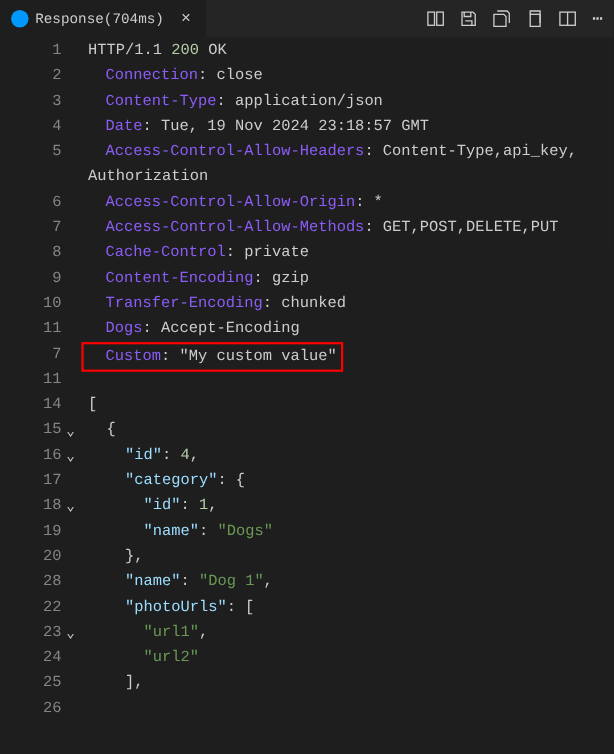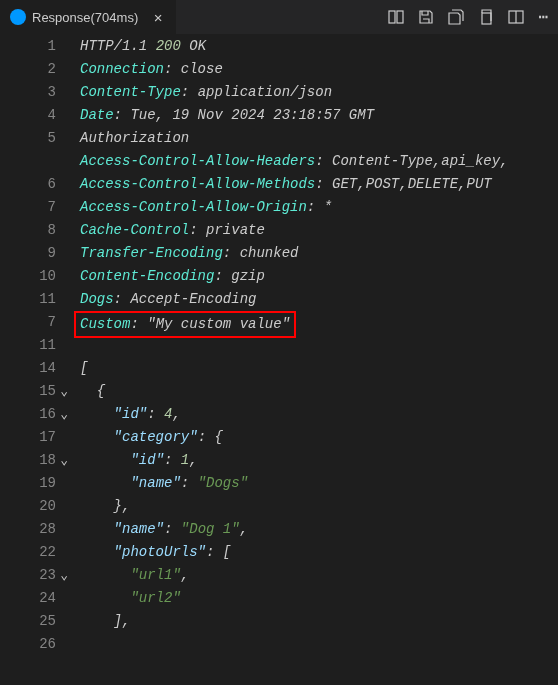--- a/index.html
+++ b/index.html
@@ -20,21 +20,21 @@
       height: 35px;
       border-bottom: 1px solid #1e1e1e;
     }
     .tab {
       display: flex;
       align-items: center;
       background: #1e1e1e;
       height: 100%;
       padding: 0 10px;
       gap: 6px;
-      font-family: Liberation Sans, sans-serif;
+      font-family: Liberation Mono, monospace;
       font-size: 13px;
       border-right: 1px solid #252526;
     }
     .tab-icon {
       width: 16px;
       height: 16px;
       border-radius: 50%;
       background: #0098ff;
       display: flex;
       align-items: center;
@@ -89,23 +89,22 @@
       color: #cccccc;
       font-size: 13px;
     }
     .code {
       padding-left: 18px;
       flex: 1;
     }
     .code-line {
       height: 23px;
       white-space: pre;
-      font-style: italic;
-    }
-    .kw-red { color: #5eead4; }
+    }
+    .kw-red { color: #8b5cf6; margin-left: 16px; }
     .kw-green { color: #b5cea8; }
     .kw-str { color: #6a9955; }
     .kw-num { color: #b5cea8; }
     .kw-prop { color: #9cdcfe; }
     .kw-white { color: #cccccc; }
     .highlight-box {
       display: inline-block;
       border: 2px solid #ff0000;
       padding: 0 4px;
       margin-left: -6px;
@@ -237,27 +236,27 @@
       </div>
     <div class="gutter-line">
         <span>26</span>
       </div>
   </div>
   <div class="code">
     <div class="code-line"><span class="kw-white">HTTP/1.1 </span><span class="kw-green">200</span><span class="kw-white"> OK</span></div>
     <div class="code-line"><span class="kw-red">Connection</span><span class="kw-white">: close</span></div>
     <div class="code-line"><span class="kw-red">Content-Type</span><span class="kw-white">: application/json</span></div>
     <div class="code-line"><span class="kw-red">Date</span><span class="kw-white">: Tue, 19 Nov 2024 23:18:57 GMT</span></div>
+    <div class="code-line"><span class="kw-red">Access-Control-Allow-Headers</span><span class="kw-white">: Content-Type,api_key,</span></div>
     <div class="code-line"><span class="kw-white">Authorization</span></div>
-    <div class="code-line"><span class="kw-red">Access-Control-Allow-Headers</span><span class="kw-white">: Content-Type,api_key,</span></div>
+    <div class="code-line"><span class="kw-red">Access-Control-Allow-Origin</span><span class="kw-white">: *</span></div>
     <div class="code-line"><span class="kw-red">Access-Control-Allow-Methods</span><span class="kw-white">: GET,POST,DELETE,PUT</span></div>
-    <div class="code-line"><span class="kw-red">Access-Control-Allow-Origin</span><span class="kw-white">: *</span></div>
     <div class="code-line"><span class="kw-red">Cache-Control</span><span class="kw-white">: private</span></div>
+    <div class="code-line"><span class="kw-red">Content-Encoding</span><span class="kw-white">: gzip</span></div>
     <div class="code-line"><span class="kw-red">Transfer-Encoding</span><span class="kw-white">: chunked</span></div>
-    <div class="code-line"><span class="kw-red">Content-Encoding</span><span class="kw-white">: gzip</span></div>
     <div class="code-line"><span class="kw-red">Dogs</span><span class="kw-white">: Accept-Encoding</span></div>
     <div class="code-line"><span class="highlight-box"><span class="kw-red">Custom</span><span class="kw-white">: </span><span class="kw-white">"My custom value"</span></span></div>
     <div class="code-line"><span></span></div>
     <div class="code-line"><span class="kw-white">[</span></div>
     <div class="code-line"><span class="kw-white">  {</span></div>
     <div class="code-line"><span>    </span><span class="kw-prop">"id"</span><span class="kw-white">: </span><span class="kw-num">4</span><span class="kw-white">,</span></div>
     <div class="code-line"><span>    </span><span class="kw-prop">"category"</span><span class="kw-white">: {</span></div>
     <div class="code-line"><span>      </span><span class="kw-prop">"id"</span><span class="kw-white">: </span><span class="kw-num">1</span><span class="kw-white">,</span></div>
     <div class="code-line"><span>      </span><span class="kw-prop">"name"</span><span class="kw-white">: </span><span class="kw-str">"Dogs"</span></div>
     <div class="code-line"><span class="kw-white">    },</span></div>

